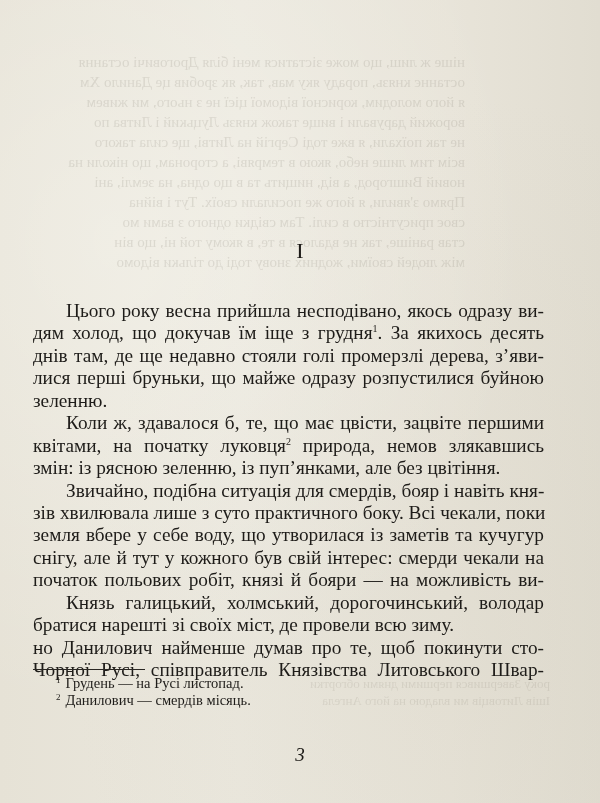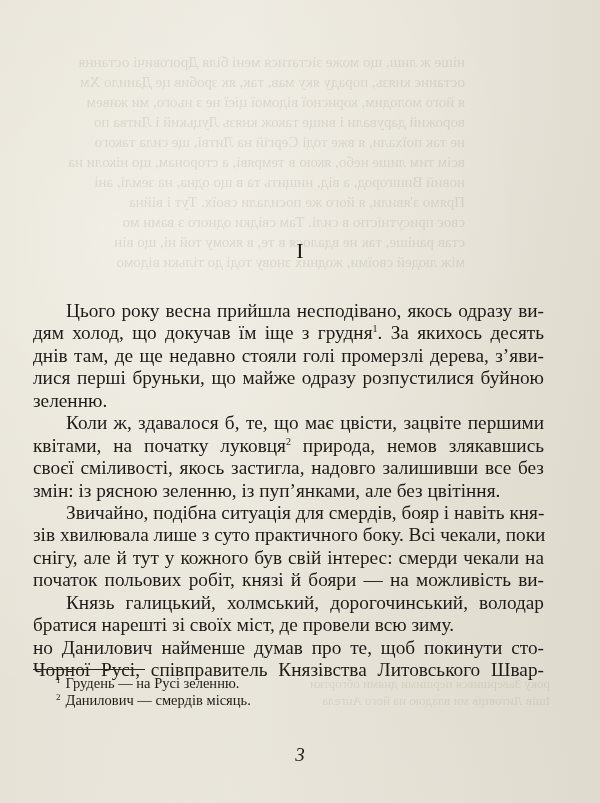--- a/index.html
+++ b/index.html
@@ -149,40 +149,40 @@
   <div class="body-text">
 
     <div class="line indent">Цього року весна прийшла несподівано, якось одразу ви-</div>
     <div class="line"><span>дям холод, що докучав їм іще з грудня</span><sup class="fn">1</sup><span>. За якихось десять</span></div>
     <div class="line">днів там, де ще недавно стояли голі промерзлі дерева, з’яви-</div>
     <div class="line">лися перші бруньки, що майже одразу розпустилися буйною</div>
     <div class="line last">зеленню.</div>
 
     <div class="line indent">Коли ж, здавалося б, те, що має цвісти, зацвіте першими</div>
     <div class="line"><span>квітами, на початку луковця</span><sup class="fn">2</sup><span> природа, немов злякавшись</span></div>
-    <div class="line">своєї сміливості, якось застигла, надовго залишивши все без</div>
     <div class="line last">змін: із рясною зеленню, із пуп’янками, але без цвітіння.</div>
 
     <div class="line indent">Звичайно, подібна ситуація для смердів, бояр і навіть кня-</div>
     <div class="line">зів хвилювала лише з суто практичного боку. Всі чекали, поки</div>
+    <div class="line">земля вбере у себе воду, що утворилася із заметів та кучугур</div>
     <div class="line">снігу, але й тут у кожного був свій інтерес: смерди чекали на</div>
     <div class="line">початок польових робіт, князі й бояри — на можливість ви-</div>
     <div class="line indent">Князь галицький, холмський, дорогочинський, володар</div>
 
     <div class="line last">братися нарешті зі своїх міст, де провели всю зиму.</div>
     <div class="line">но Данилович найменше думав про те, щоб покинути сто-</div>
     <div class="line">Чорної Русі, співправитель Князівства Литовського Швар-</div>
   </div>
 
   <div class="bleed-bottom" aria-hidden="true">
     <div>року Завершився першими днями обгортки</div>
     <div>Ішів Литовців ми владою на його Ангела</div>
   </div>
 
   <div class="rule"></div>
 
   <div class="footnotes">
-    <div class="footnote"><span class="fn-mark">1</span><span class="fn-term">Грудень</span><span> — на Русі зеленню.</span></div>
+    <div class="footnote"><span class="fn-mark">1</span><span class="fn-term">Грудень</span><span> — на Русі листопад.</span></div>
     <div class="footnote"><span class="fn-mark">2</span><span class="fn-term">Данилович</span><span> — смердів місяць.</span></div>
   </div>
 
   <div class="page-number">3</div>
 </div>
 
 </body></html>

